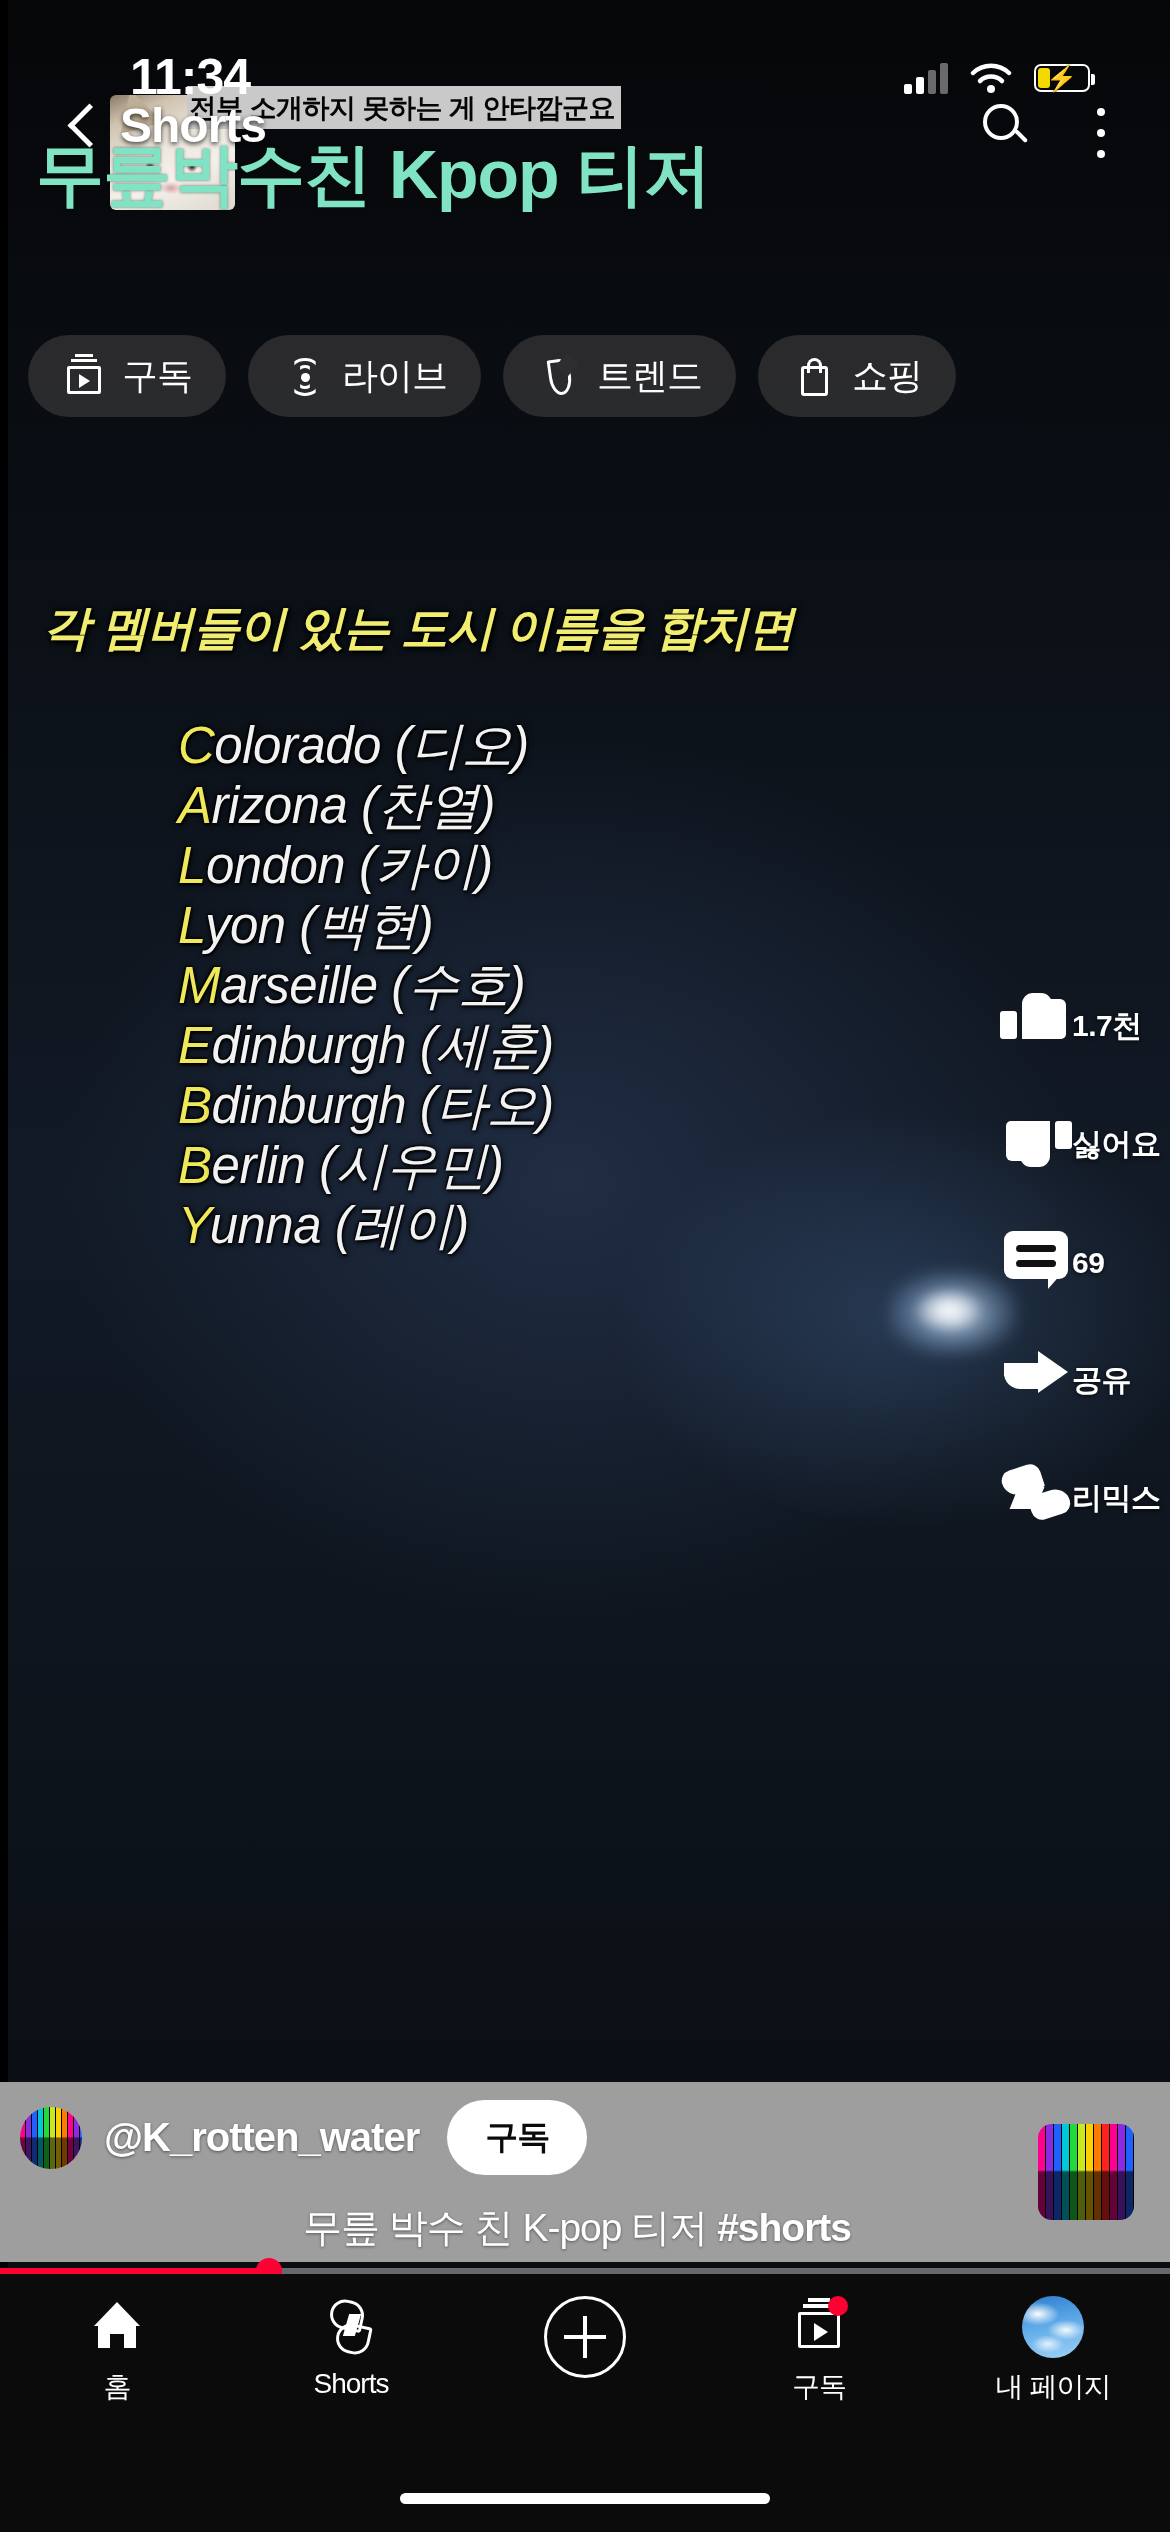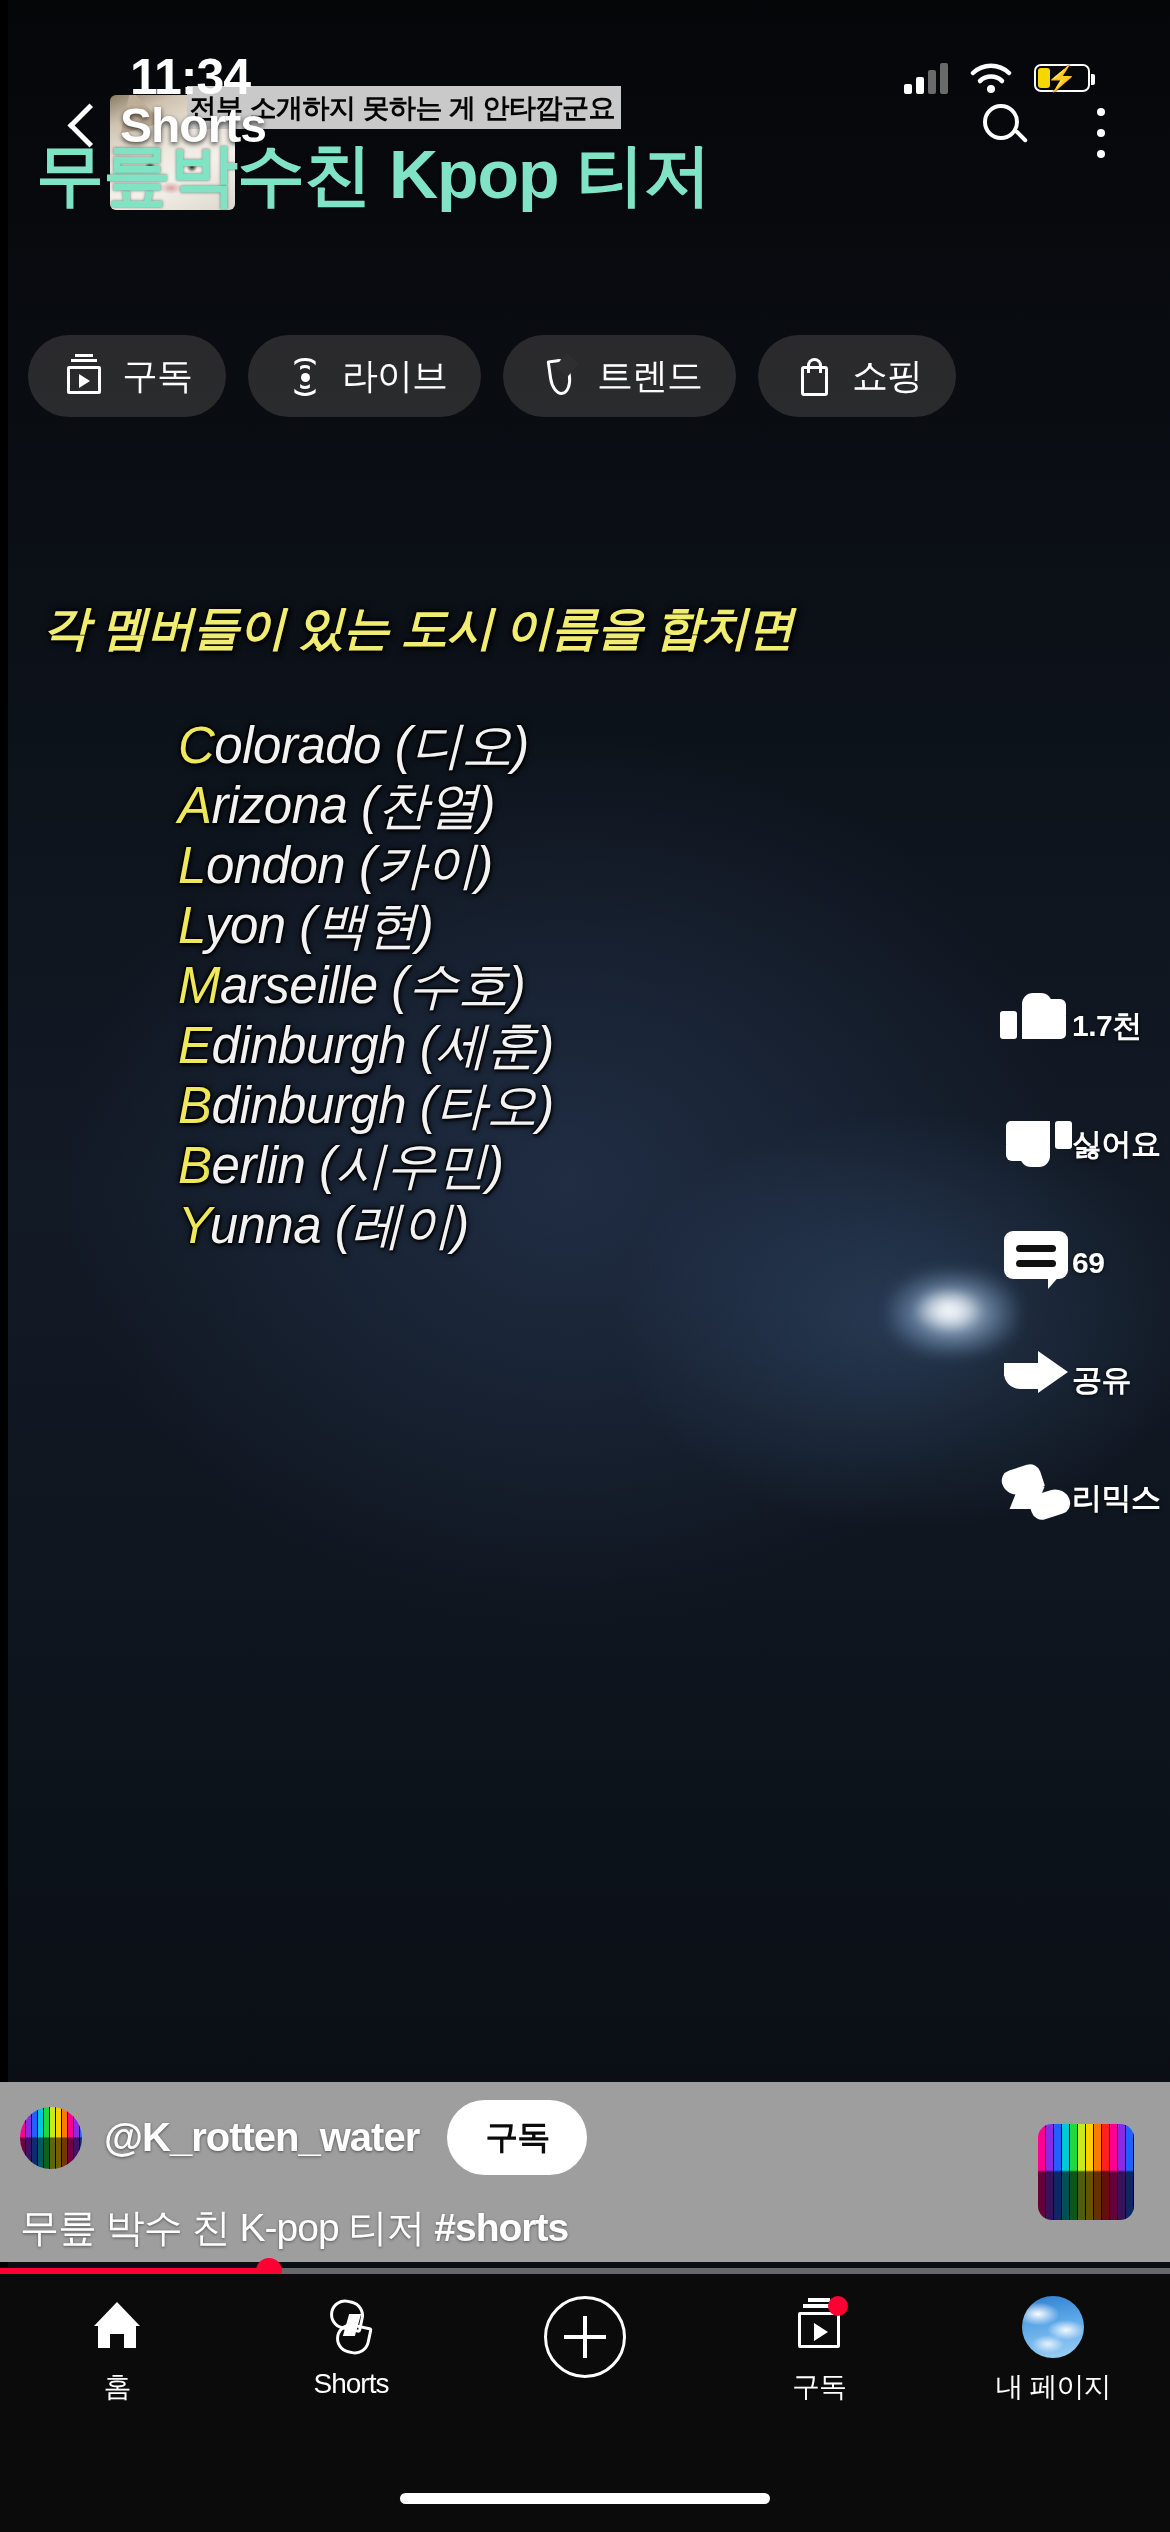--- a/index.html
+++ b/index.html
@@ -269,20 +269,21 @@
   }
   .handle-txt { color:#fff; font-size:40px; font-weight:700; letter-spacing:-1px; text-shadow:0 1px 3px rgba(0,0,0,.5); }
   .sub-btn {
     background:#fff; color:#0a0a0a; font-size:33px; font-weight:600;
     border:none; border-radius:40px; padding:15px 38px; cursor:pointer;
     margin-left:6px; letter-spacing:-1px;
   }
   .meta-title {
     color:#fff; font-size:39px; margin-top:26px; letter-spacing:-1px;
     text-shadow:0 1px 3px rgba(0,0,0,.45);
+    text-align:center;
   }
   .meta-title b { font-weight:800; }
   .music-thumb {
     position:absolute; right:36px; top:42px; width:96px; height:96px;
     border-radius:14px; overflow:hidden;
     background:
       linear-gradient(180deg, rgba(0,0,0,0) 48%, rgba(0,0,0,.6) 50%),
       repeating-linear-gradient(90deg,
         #ff0090 0 7px, #000 7px 8px,
         #8a2be2 8px 15px, #000 15px 16px,

